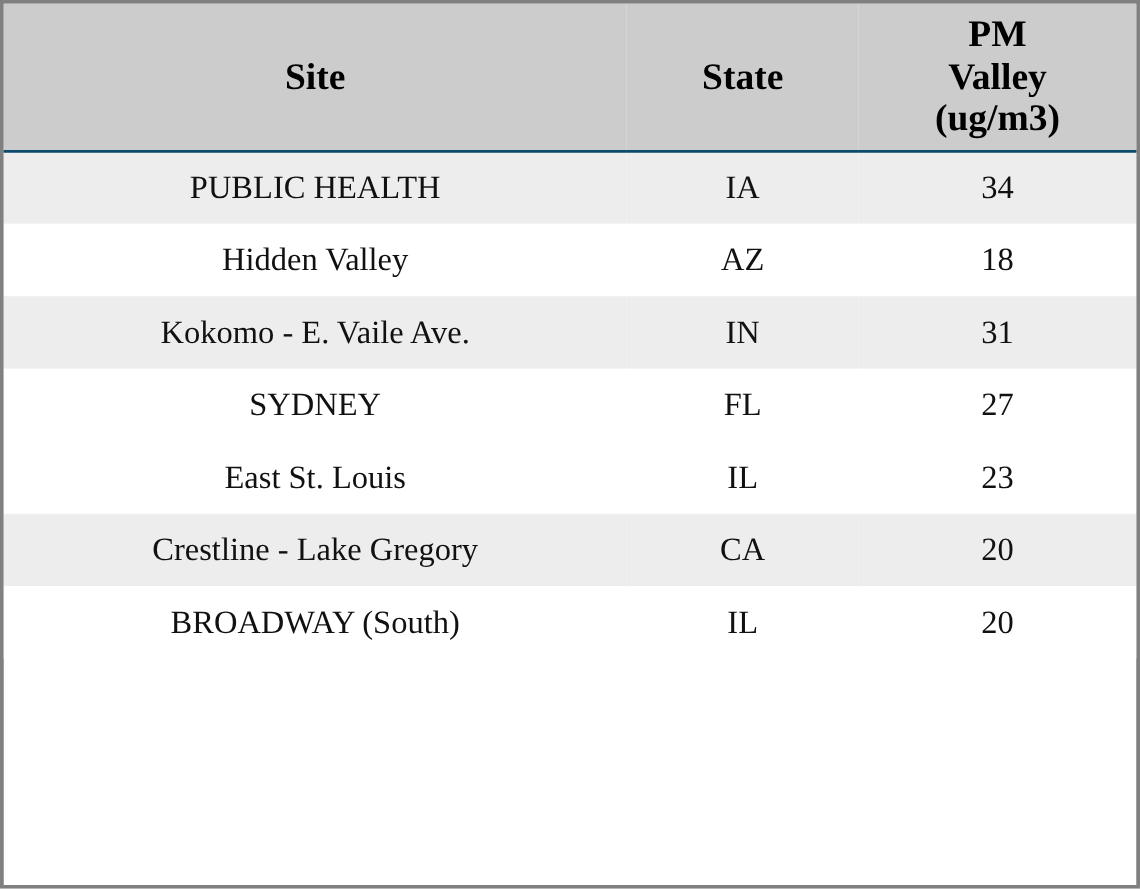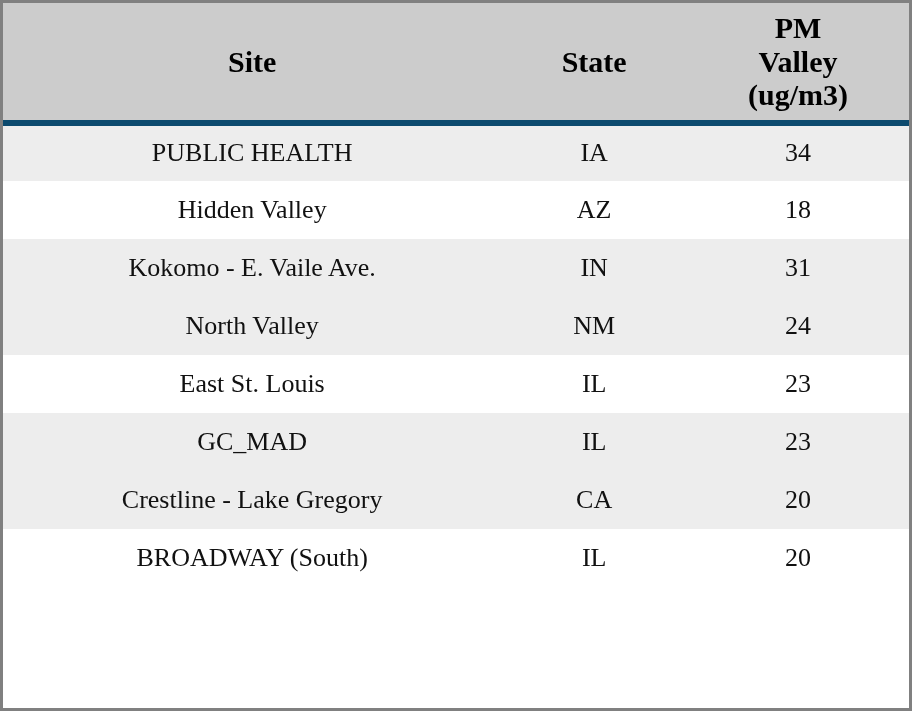--- a/index.html
+++ b/index.html
@@ -30,21 +30,21 @@
   }
   thead th {
     font-weight: bold;
     font-size: 30px;
     color: #000000;
     text-align: center;
     vertical-align: middle;
     padding: 8px 4px;
     height: 116px;
     box-sizing: border-box;
-    border-bottom: 6px solid #0c4a6e;
+    border-bottom: 2px solid #0c4a6e;
     line-height: 1.12;
   }
   thead th.col-site { width: 55.0%; margin-top: 28px; }
   thead th.col-state { width: 20.5%; }
   thead th.col-value { width: 24.5%; }
 
   tbody td {
     font-size: 26px;
     color: #111111;
     text-align: center;
@@ -83,32 +83,27 @@
       <tr class="row-even">
         <td>Hidden Valley</td>
         <td>AZ</td>
         <td>18</td>
       </tr>
       <tr class="row-odd">
         <td>Kokomo - E. Vaile Ave.</td>
         <td>IN</td>
         <td>31</td>
       </tr>
-      <tr class="row-odd">
-        <td>North Valley</td>
-        <td>NM</td>
-        <td>24</td>
+      <tr class="row-even">
+        <td>SYDNEY</td>
+        <td>FL</td>
+        <td>27</td>
       </tr>
       <tr class="row-even">
         <td>East St. Louis</td>
-        <td>IL</td>
-        <td>23</td>
-      </tr>
-      <tr class="row-odd">
-        <td>GC_MAD</td>
         <td>IL</td>
         <td>23</td>
       </tr>
       <tr class="row-odd">
         <td>Crestline - Lake Gregory</td>
         <td>CA</td>
         <td>20</td>
       </tr>
       <tr class="row-even">
         <td>BROADWAY (South)</td>

